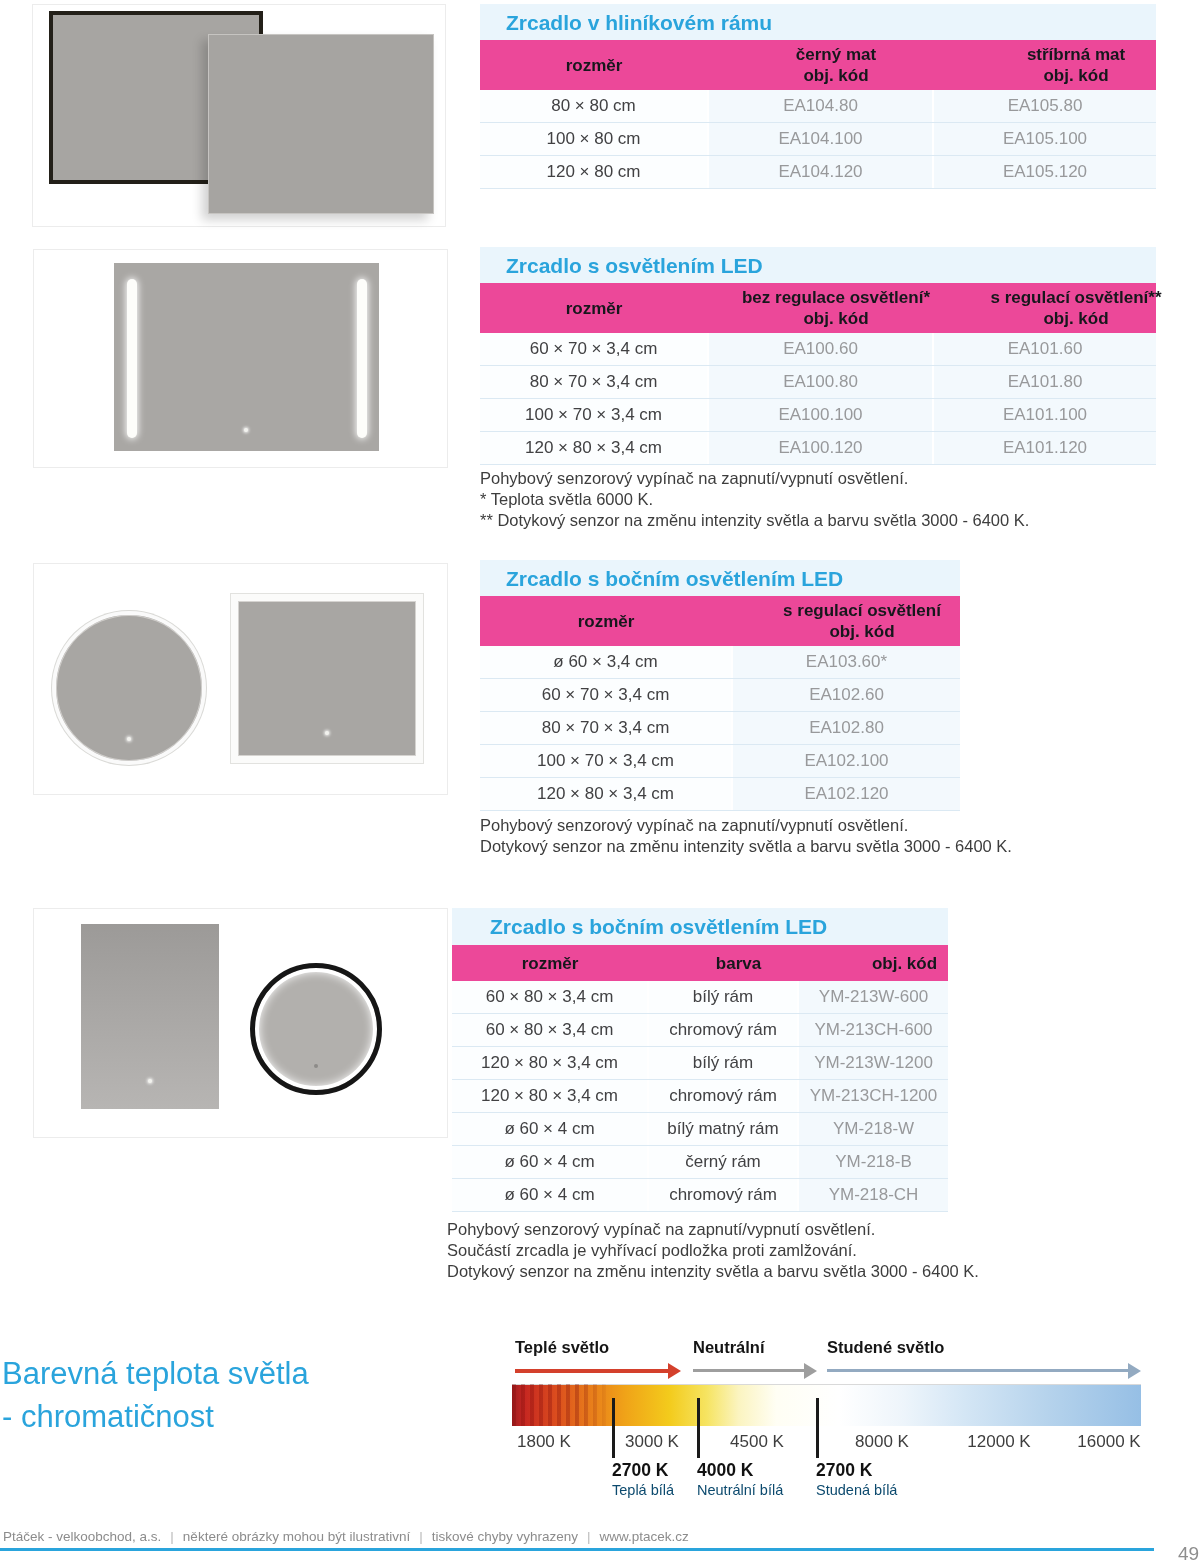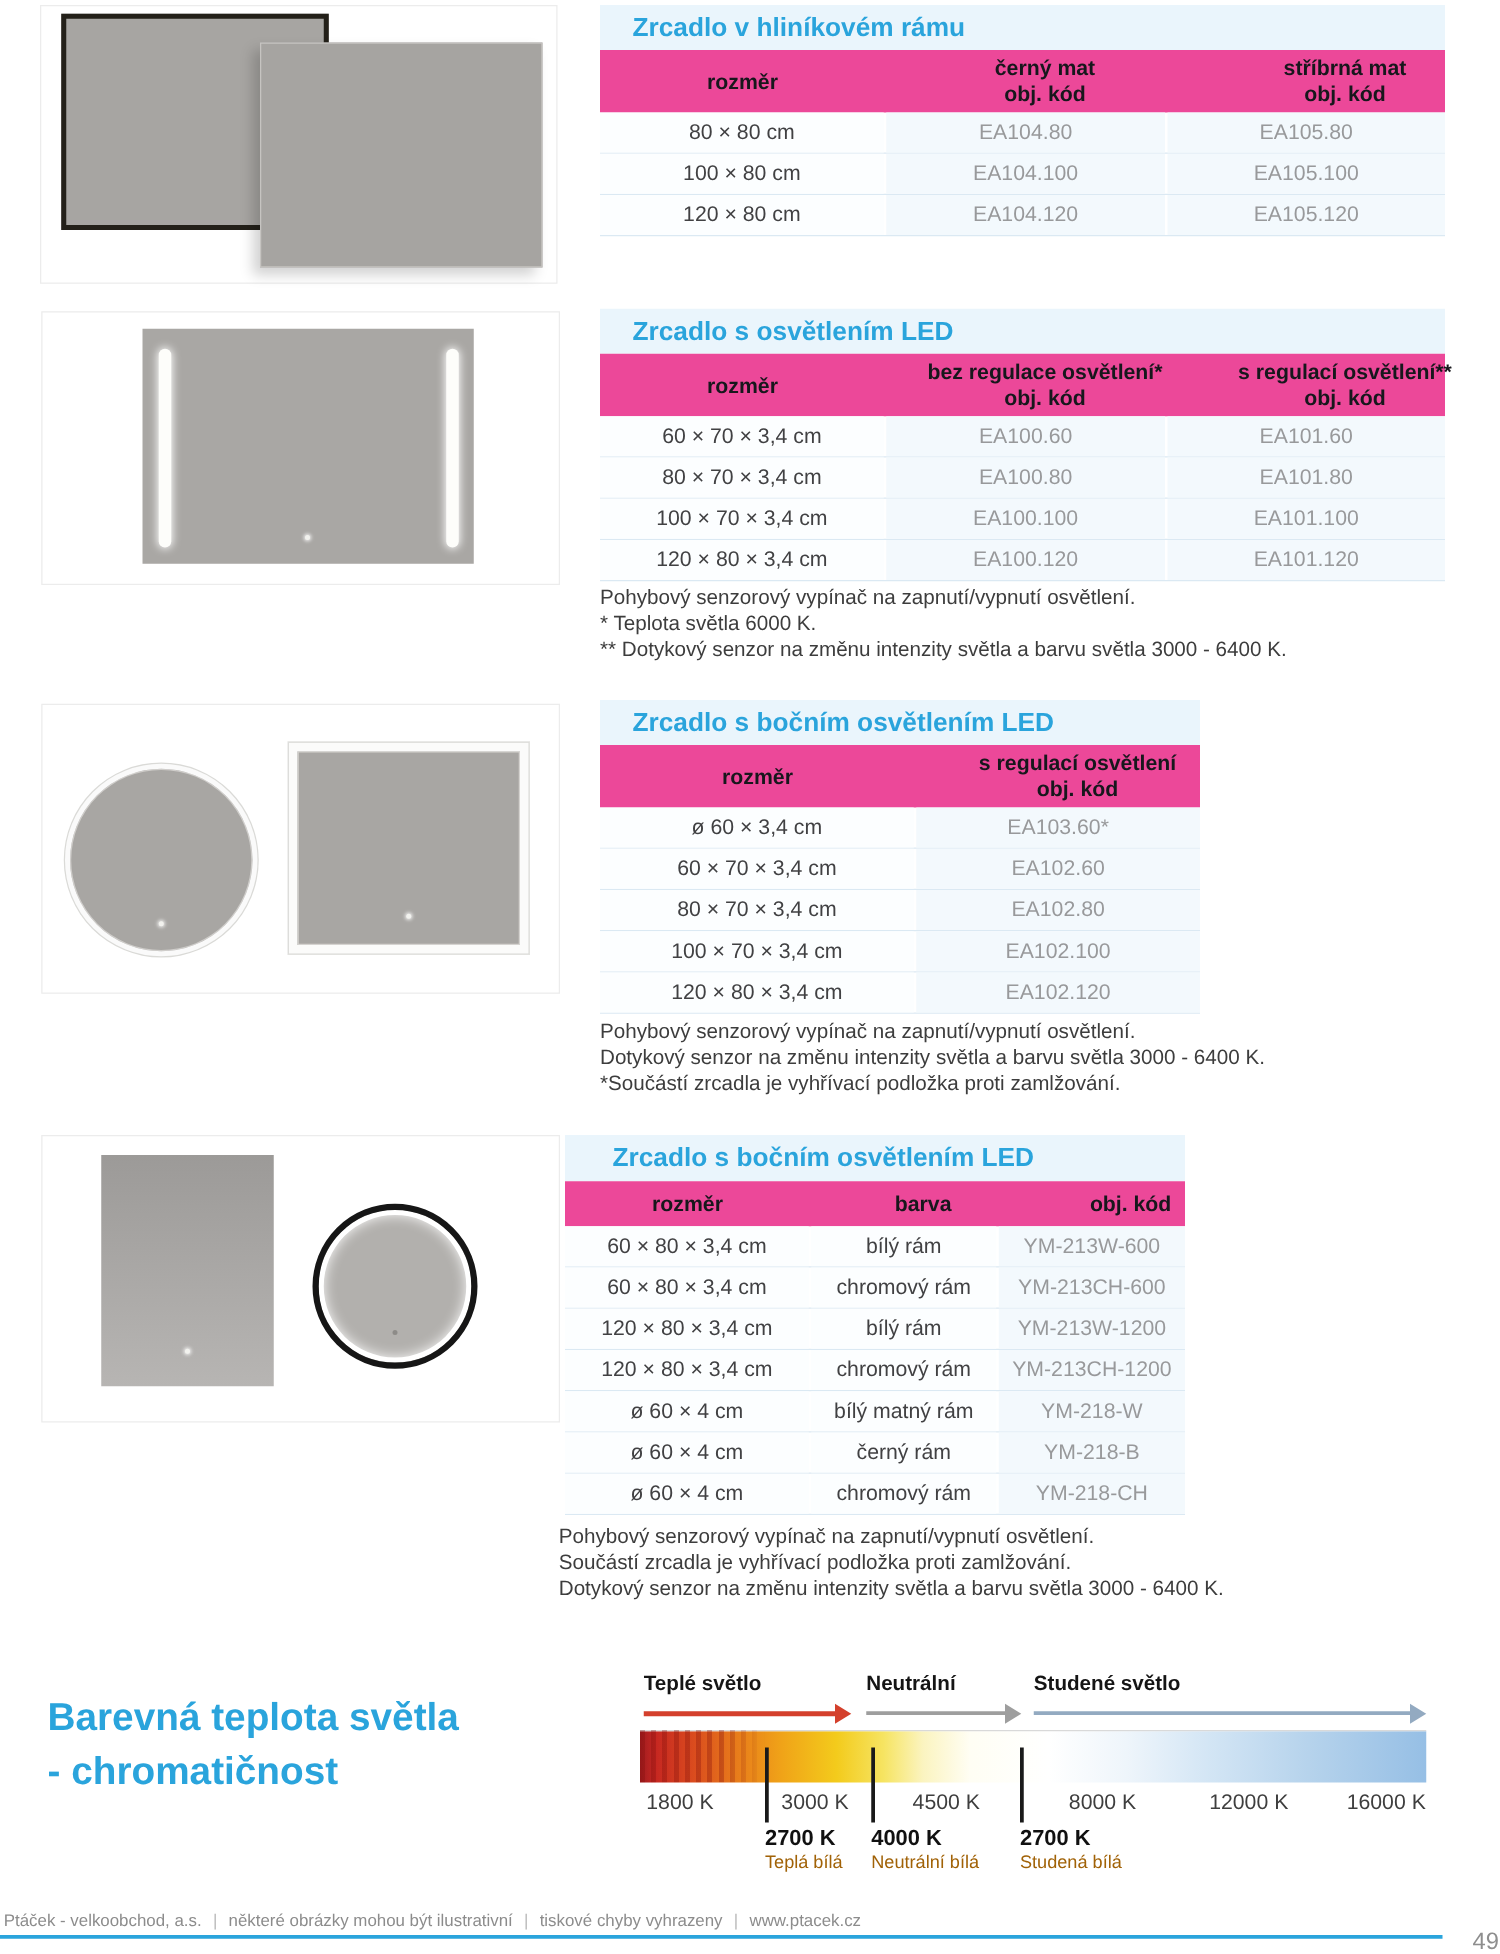--- a/index.html
+++ b/index.html
@@ -55,21 +55,21 @@
   .c-plain { background:#fcfeff; color:#414143; }
   .c-code  { background:#f3f9fd; color:#98999b; }
 
   
   .notes { position:absolute; font-size:16.5px; color:#3d3d3d; line-height:21px; }
   .notes2 { left:480px; top:468px; }
   .notes3 { left:480px; top:815px; }
   .notes4 { left:447px; top:1219px; }
 
   
-  .chroma-title { position:absolute; left:2px; top:1352px; color:#2aa4dc; font-weight:bold; font-size:31px; line-height:43px;margin-left:36px; }
+  .chroma-title { position:absolute; left:2px; top:1352px; color:#2aa4dc; font-weight:normal; font-size:31px; line-height:43px; }
 
   .zone-label { position:absolute; top:1338px; font-size:16.5px; font-weight:bold; color:#151515; }
   .zl1 { left:515px; } .zl2 { left:693px; } .zl3 { left:827px; }
 
   .arrow { position:absolute; top:1369px; background:currentColor; }
   .arrow::after { content:""; position:absolute; right:-13px; top:50%; transform:translateY(-50%);
     border-left:13px solid currentColor; border-top:8px solid transparent; border-bottom:8px solid transparent; }
   .a-warm    { left:515px; width:153px; height:4px; color:#d4402c; }
   .a-neutral { left:693px; width:111px; height:3px; color:#9e9e9e; }
   .a-cold    { left:827px; width:301px; height:3px; color:#93aac1; }
@@ -83,21 +83,21 @@
     mask-image:linear-gradient(90deg,#000 65%,transparent 100%); }
 
   .tick { position:absolute; top:1398px; width:3px; height:60px; background:#1a1a1a; }
   .tick1 { left:612px; } .tick2 { left:697px; } .tick3 { left:816px; }
 
   .scale-label { position:absolute; top:1432px; font-size:17px; color:#3e3e3e; transform:translateX(-50%); }
   .sl0 { left:517px; transform:none; }
   .sl1 { left:652px; } .sl2 { left:757px; } .sl3 { left:882px; } .sl4 { left:999px; } .sl5 { left:1109px; }
 
   .marker-temp { position:absolute; top:1460px; font-size:17.5px; font-weight:bold; color:#111111; }
-  .marker-name { position:absolute; top:1482px; font-size:14.5px; color:#a16207;text-align:center; }
+  .marker-name { position:absolute; top:1482px; font-size:14.5px; color:#0c4a6e;text-align:center; }
   .mk1 { left:612px; } .mk2 { left:697px; } .mk3 { left:816px; }
 
   
   .footer-text { position:absolute; left:3px; top:1529px; font-size:13.5px; color:#8c8c8c; display:flex; align-items:flex-end; }
   .footer-text .sep { margin:0 9px; color:#b9b9b9; }
   .footer-line { position:absolute; left:0; top:1548px; width:1154px; height:3px; background:#2aa4dc; }
   .page-num { position:absolute; left:1178px; top:1543px; font-size:19px; color:#8e8e8e; }
 </style>
 </head>
 <body>
@@ -233,21 +233,20 @@
     </div>
     <div class="trow">
       <div class="cell c-size">120 × 80 × 3,4 cm</div>
       <div class="cell c-code">EA102.120</div>
     </div>
   </section>
 
   <div class="notes notes3">
     <div>Pohybový senzorový vypínač na zapnutí/vypnutí osvětlení.</div>
     <div>Dotykový senzor na změnu intenzity světla a barvu světla 3000 - 6400 K.</div>
-    <div>*Součástí zrcadla je vyhřívací podložka proti zamlžování.</div>
   </div>
 
   <section class="ptable t4">
     <div class="ttitle">Zrcadlo s bočním osvětlením LED</div>
     <div class="thead cols3b">
       <div class="hcell">rozměr</div>
       <div class="hcell">barva</div>
       <div class="hcell">obj. kód</div>
     </div>
     <div class="trow">

